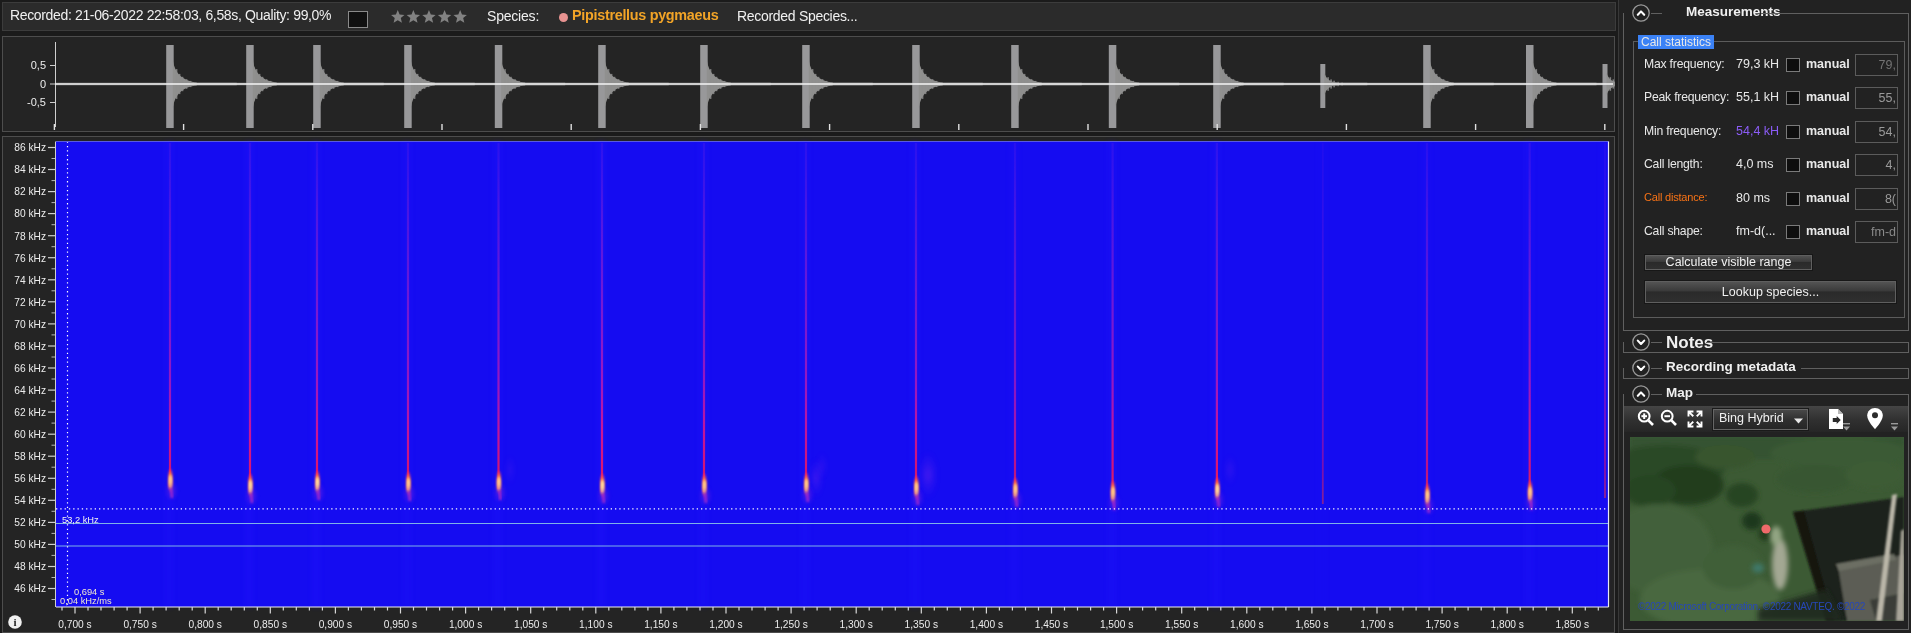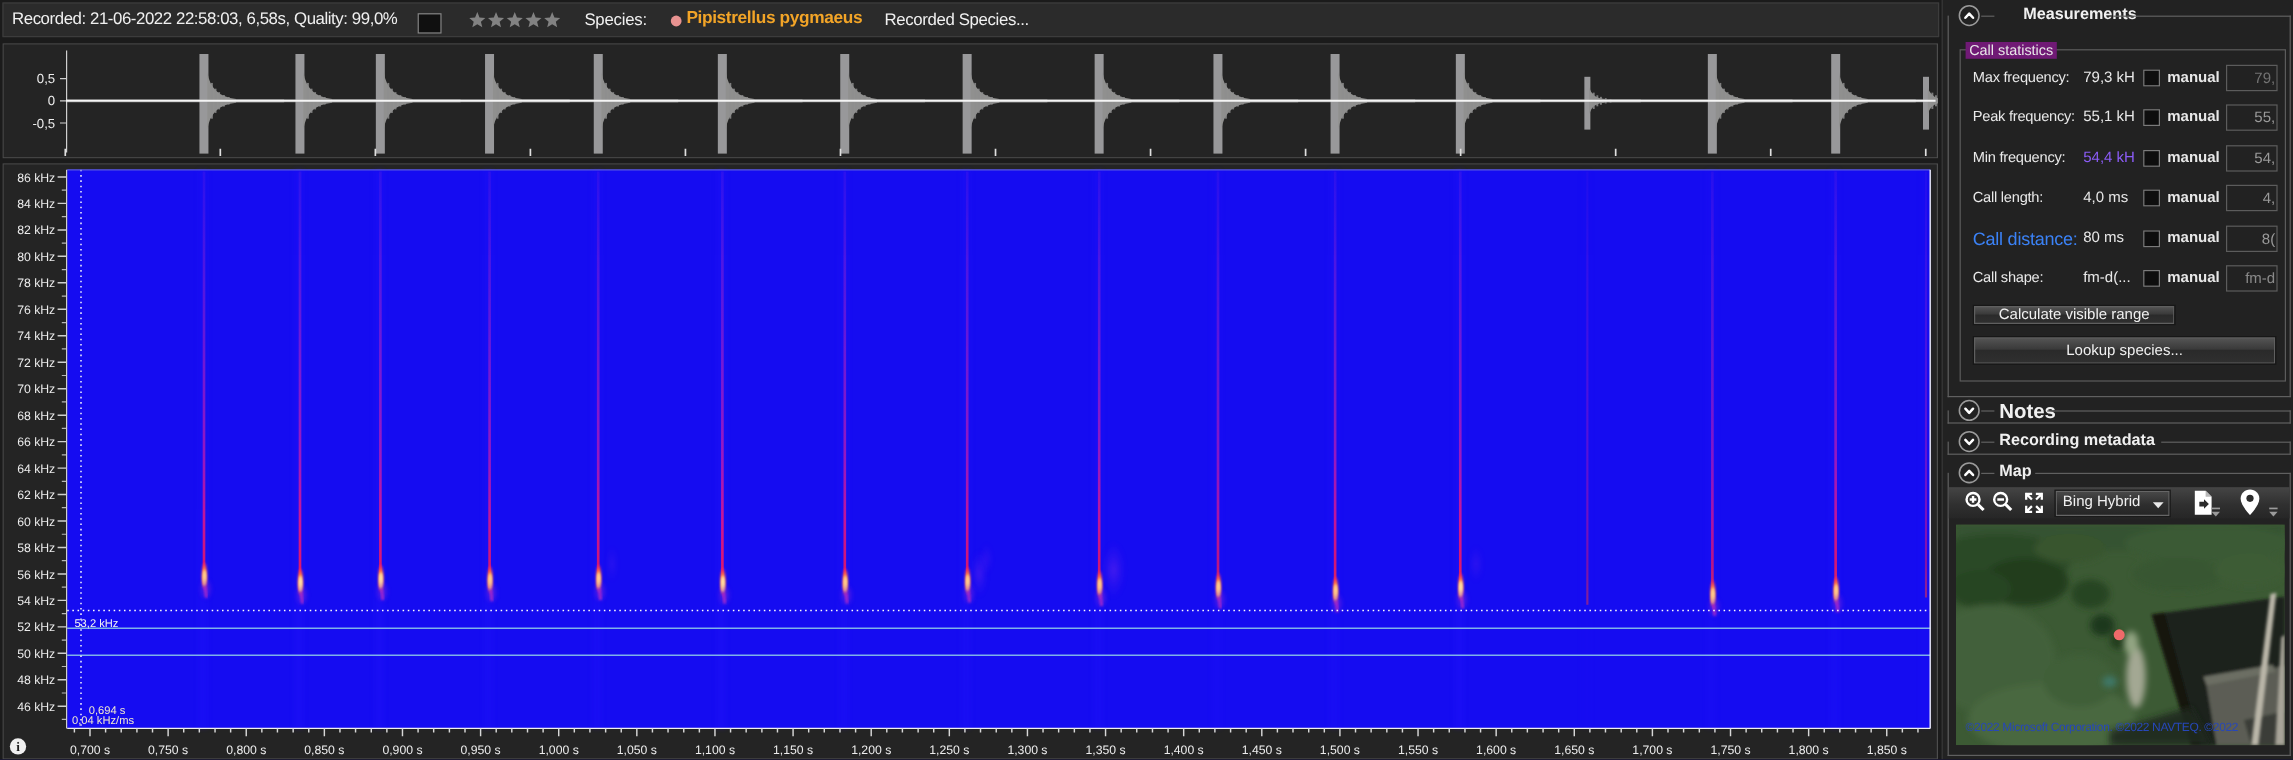--- a/index.html
+++ b/index.html
@@ -561,42 +561,42 @@
     <div class="abs" style="left:1618px;top:0;width:1px;height:633px;background:#383838;"></div>
     <div class="abs" style="left:1623px;top:13px;width:286px;height:318px;border-left:1px solid #606060;border-right:1px solid #606060;border-bottom:1px solid #606060;"></div>
     <svg class="abs" style="left:1631px;top:3px;" width="20" height="20" viewBox="0 0 20 20">
 <circle cx="10" cy="10" r="8.2" fill="none" stroke="#9a9a9a" stroke-width="1.3"></circle>
 <path d="M-3.2,1.6 L0,-1.8 L3.2,1.6" transform="translate(10,10.2)" fill="none" stroke="#ffffff" stroke-width="2.1" stroke-linecap="round" stroke-linejoin="round"></path>
     </svg>
     <div class="abs" style="left:1651px;top:13px;width:11px;height:1px;background:#606060;"></div>
     <div class="abs txt" style="left:1666px;top:4px;font-size:13.5px;font-weight:bold;padding-left:20px;">Measurements</div>
     <div class="abs" style="left:1761px;top:13px;width:148px;height:1px;background:#606060;"></div>
     <div class="abs" style="left:1633px;top:41px;width:272px;height:277px;border:1px solid #5c5c5c;"></div>
-    <div class="abs" style="left:1638px;top:35px;background:#701a75;padding:0 3px;font-size:12px;color:#e8e8e8;">Call statistics</div>
+    <div class="abs" style="left:1638px;top:35px;background:#3b82f6;padding:0 3px;font-size:12px;color:#e8e8e8;">Call statistics</div>
     <div class="abs" style="left:1644px;top:57px;font-size:12.2px;letter-spacing:-0.2px;color:#e8e8e8;">Max frequency:</div>
     <div class="abs" style="left:1736px;top:57px;font-size:12.5px;color:#e8e8e8;">79,3 kH</div>
     <div class="abs" style="left:1786px;top:58px;width:14px;height:14px;background:#0e0e0e;border:1px solid #7a7a7a;"></div>
     <div class="abs" style="left:1806px;top:57px;font-size:12.5px;font-weight:bold;color:#e8e8e8;">manual</div>
     <div class="abs" style="left:1855px;top:54px;width:43px;height:22px;border:1px solid #5c5c5c;color:#737373;font-size:12.5px;line-height:20px;text-align:right;padding-right:1px;overflow:hidden;white-space:nowrap;">79,</div>
     <div class="abs" style="left:1644px;top:90.4px;font-size:12.2px;letter-spacing:-0.2px;color:#e8e8e8;">Peak frequency:</div>
     <div class="abs" style="left:1736px;top:90.4px;font-size:12.5px;color:#e8e8e8;">55,1 kH</div>
     <div class="abs" style="left:1786px;top:91.4px;width:14px;height:14px;background:#0e0e0e;border:1px solid #7a7a7a;"></div>
     <div class="abs" style="left:1806px;top:90.4px;font-size:12.5px;font-weight:bold;color:#e8e8e8;">manual</div>
     <div class="abs" style="left:1855px;top:87.4px;width:43px;height:22px;border:1px solid #5c5c5c;color:#9a9a9a;font-size:12.5px;line-height:20px;text-align:right;padding-right:1px;overflow:hidden;white-space:nowrap;">55,</div>
     <div class="abs" style="left:1644px;top:123.80000000000001px;font-size:12.2px;letter-spacing:-0.2px;color:#e8e8e8;">Min frequency:</div>
     <div class="abs" style="left:1736px;top:123.80000000000001px;font-size:12.5px;color:#8b5cf6;">54,4 kH</div>
     <div class="abs" style="left:1786px;top:124.80000000000001px;width:14px;height:14px;background:#0e0e0e;border:1px solid #7a7a7a;"></div>
     <div class="abs" style="left:1806px;top:123.80000000000001px;font-size:12.5px;font-weight:bold;color:#e8e8e8;">manual</div>
     <div class="abs" style="left:1855px;top:120.80000000000001px;width:43px;height:22px;border:1px solid #5c5c5c;color:#9a9a9a;font-size:12.5px;line-height:20px;text-align:right;padding-right:1px;overflow:hidden;white-space:nowrap;">54,</div>
     <div class="abs" style="left:1644px;top:157.20000000000002px;font-size:12.2px;letter-spacing:-0.2px;color:#e8e8e8;">Call length:</div>
     <div class="abs" style="left:1736px;top:157.20000000000002px;font-size:12.5px;color:#e8e8e8;">4,0 ms</div>
     <div class="abs" style="left:1786px;top:158.20000000000002px;width:14px;height:14px;background:#0e0e0e;border:1px solid #7a7a7a;"></div>
     <div class="abs" style="left:1806px;top:157.20000000000002px;font-size:12.5px;font-weight:bold;color:#e8e8e8;">manual</div>
     <div class="abs" style="left:1855px;top:154.20000000000002px;width:43px;height:22px;border:1px solid #5c5c5c;color:#9a9a9a;font-size:12.5px;line-height:20px;text-align:right;padding-right:1px;overflow:hidden;white-space:nowrap;">4,</div>
-    <div class="abs" style="left:1644px;top:190.60000000000002px;font-size:15px;letter-spacing:-0.2px;color:#3b82f6;">Call distance:</div>
+    <div class="abs" style="left:1644px;top:190.60000000000002px;font-size:11px;letter-spacing:-0.2px;color:#f97316;">Call distance:</div>
     <div class="abs" style="left:1736px;top:190.60000000000002px;font-size:12.5px;color:#e8e8e8;">80 ms</div>
     <div class="abs" style="left:1786px;top:191.60000000000002px;width:14px;height:14px;background:#0e0e0e;border:1px solid #7a7a7a;"></div>
     <div class="abs" style="left:1806px;top:190.60000000000002px;font-size:12.5px;font-weight:bold;color:#e8e8e8;">manual</div>
     <div class="abs" style="left:1855px;top:187.60000000000002px;width:43px;height:22px;border:1px solid #5c5c5c;color:#9a9a9a;font-size:12.5px;line-height:20px;text-align:right;padding-right:1px;overflow:hidden;white-space:nowrap;">8(</div>
     <div class="abs" style="left:1644px;top:224.00000000000003px;font-size:12.2px;letter-spacing:-0.2px;color:#e8e8e8;">Call shape:</div>
     <div class="abs" style="left:1736px;top:224.00000000000003px;font-size:12.5px;color:#e8e8e8;">fm-d(...</div>
     <div class="abs" style="left:1786px;top:225.00000000000003px;width:14px;height:14px;background:#0e0e0e;border:1px solid #7a7a7a;"></div>
     <div class="abs" style="left:1806px;top:224.00000000000003px;font-size:12.5px;font-weight:bold;color:#e8e8e8;">manual</div>
     <div class="abs" style="left:1855px;top:221.00000000000003px;width:43px;height:22px;border:1px solid #5c5c5c;color:#8a8a8a;font-size:12.5px;line-height:20px;text-align:right;padding-right:1px;overflow:hidden;white-space:nowrap;">fm-d</div>
     <div class="abs" style="left:1644px;top:254px;width:169px;height:17px;background:linear-gradient(#565656,#3a3a3a 45%,#2a2a2a 50%,#303030);border:1px solid #171717;box-shadow:inset 0 0 0 1px #5f5f5f;color:#f0f0f0;font-size:12.5px;text-align:center;line-height:15px;">Calculate visible range</div>

